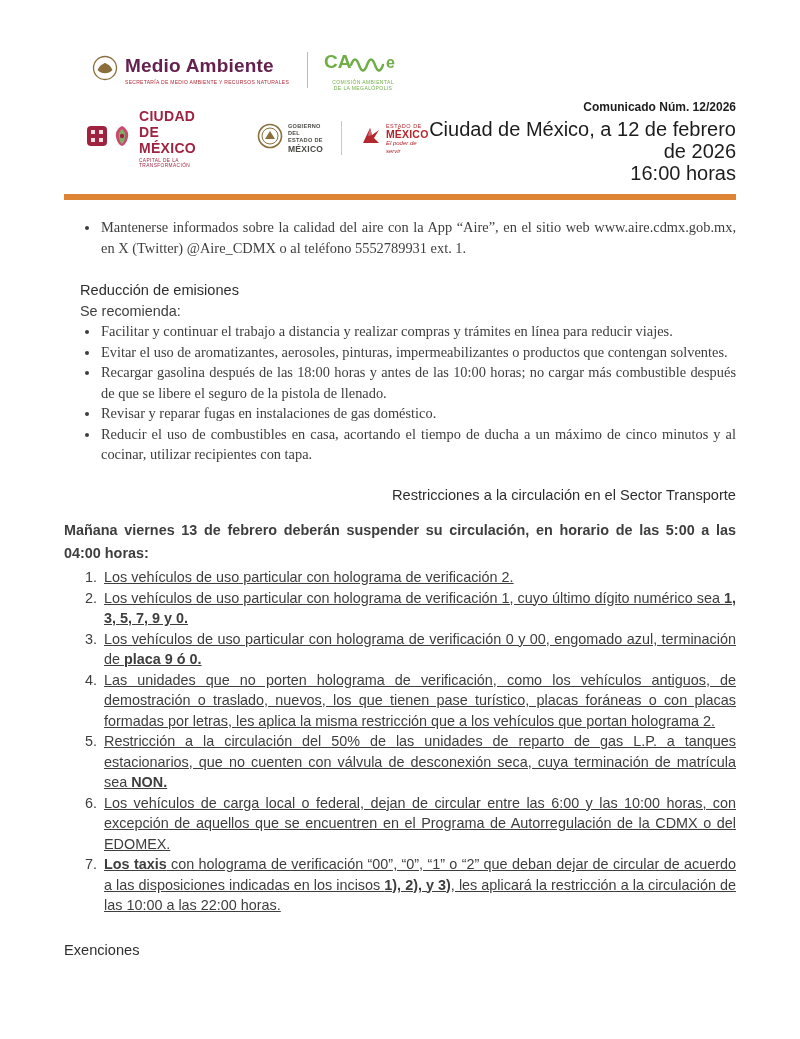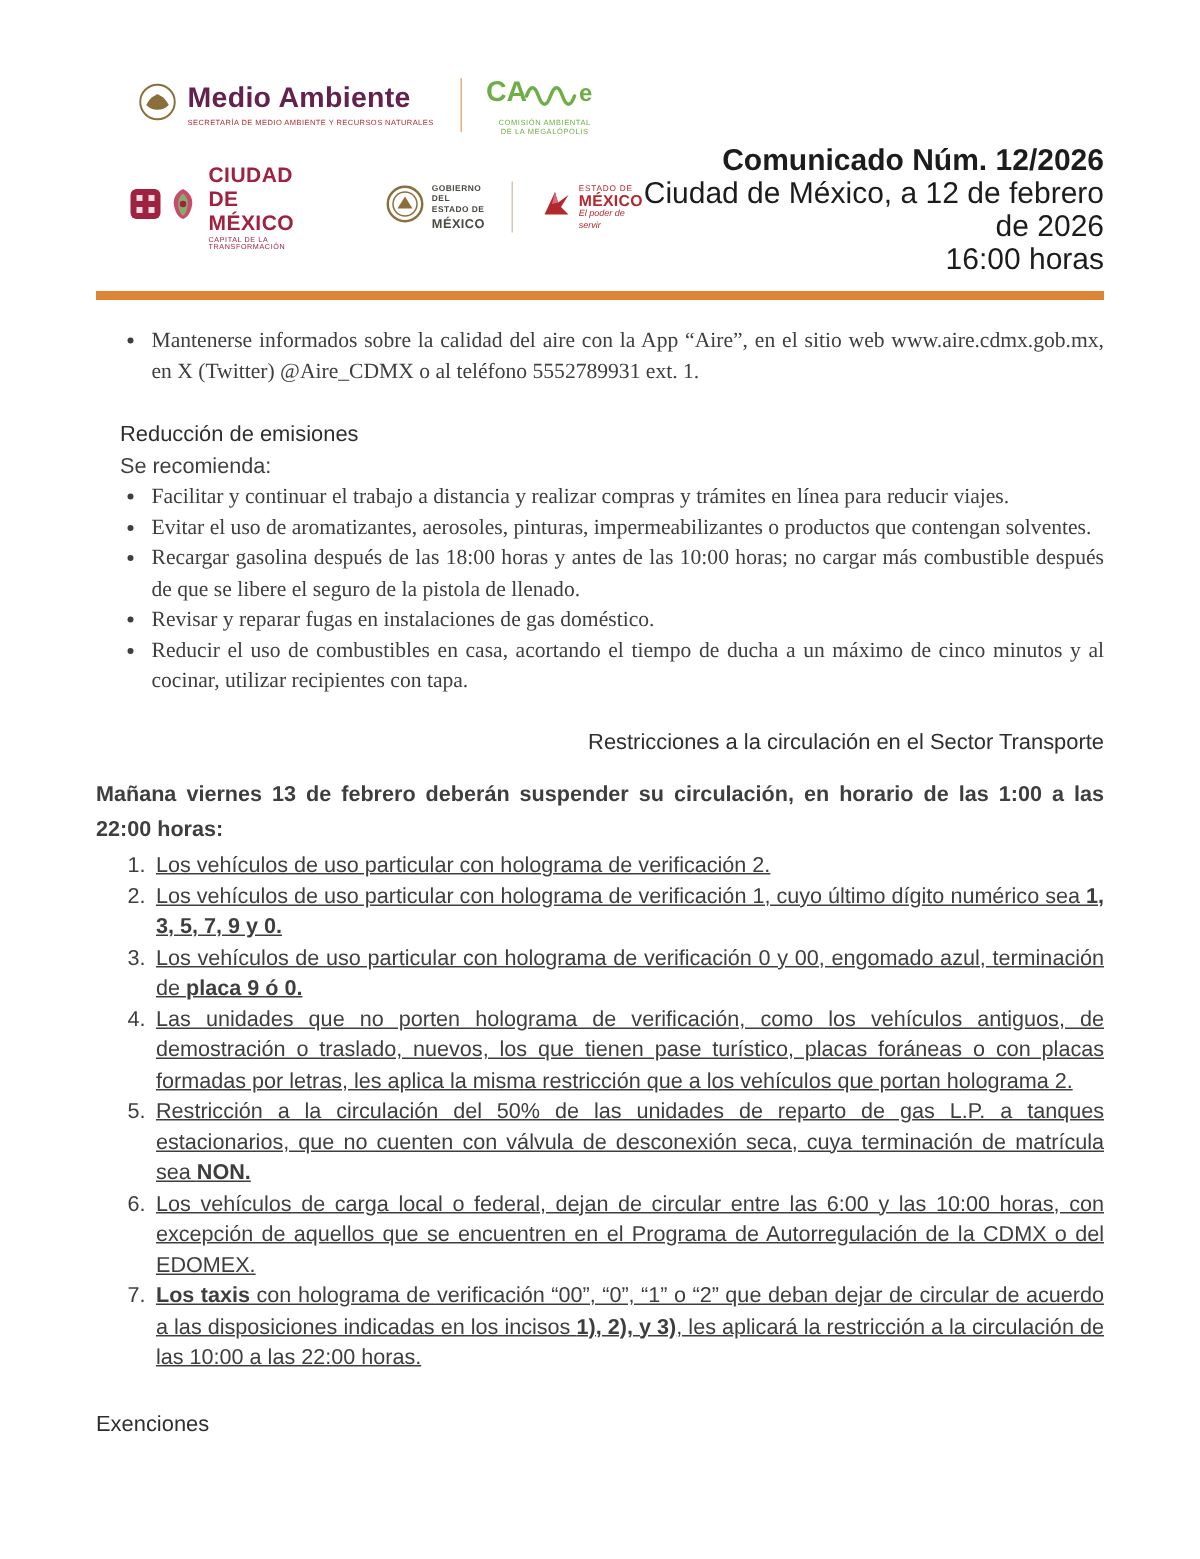--- a/index.html
+++ b/index.html
@@ -31,21 +31,21 @@
   .gem-text{font-size:5.6px;font-weight:bold;color:#4A4A45;line-height:7px;letter-spacing:.3px;}
   .gem-text .big{font-size:8.5px;line-height:10px;}
   .vdiv2{width:1px;height:34px;background:#D8C7B0;margin:0 8px;}
   .edo-group{display:flex;align-items:center;gap:4px;}
   .edo-text{line-height:8px;}
   .edo-l1{font-size:5.5px;color:var(--red);letter-spacing:.5px;}
   .edo-l2{font-size:10.5px;font-weight:bold;color:var(--red);letter-spacing:.2px;}
   .edo-tag{font-size:6px;color:var(--red);font-style:italic;margin-top:1px;}
 
   .comunicado{text-align:right;line-height:22px;color:#1C1C1C;margin-top:-2px;}
-  .com-num{font-size:20px;font-weight:bold;}
+  .com-num{font-size:12px;font-weight:bold;}
   .com-line{font-size:20px;}
 
   .rule{height:6px;background:var(--accent-rule);margin:10px 64px 0 64px;}
 
   
   main{padding:0 64px;font-size:14.4px;line-height:20.5px;text-align:justify;}
   .bullet-list{list-style:disc;padding-left:36px;font-family:Liberation Serif, serif;}
   .bullet-list li{padding-left:1px;}
   .top-bullets{margin-top:17px;}
   h3{font-size:14.6px;font-weight:normal;color:#2E2E2E;text-align:left;}
@@ -179,21 +179,21 @@
           <li><span>Facilitar y continuar el trabajo a distancia y realizar compras y trámites en línea para reducir viajes.</span></li>
           <li><span>Evitar el uso de aromatizantes, aerosoles, pinturas, impermeabilizantes o productos que contengan solventes.</span></li>
           <li><span>Recargar gasolina después de las 18:00 horas y antes de las 10:00 horas; no cargar más combustible después de que se libere el seguro de la pistola de llenado.</span></li>
           <li><span>Revisar y reparar fugas en instalaciones de gas doméstico.</span></li>
           <li><span>Reducir el uso de combustibles en casa, acortando el tiempo de ducha a un máximo de cinco minutos y al cocinar, utilizar recipientes con tapa.</span></li>
         </ul>
     </section>
 
     <section class="sec-restricciones">
       <h3>Restricciones a la circulación en el Sector Transporte</h3>
-      <p class="bold-para">Mañana viernes 13 de febrero deberán suspender su circulación, en horario de las 1:00 a las 22:00 horas:</p>
+      <p class="bold-para">Mañana viernes 13 de febrero deberán suspender su circulación, en horario de las 5:00 a las 04:00 horas:</p>
       <ol class="num-list">
           <li><span>Los vehículos de uso particular con holograma de verificación 2.</span></li>
           <li><span>Los vehículos de uso particular con holograma de verificación 1, cuyo último dígito numérico sea </span><span class="b">1, 3, 5, 7, 9 y 0.</span></li>
           <li><span>Los vehículos de uso particular con holograma de verificación 0 y 00, engomado azul, terminación de </span><span class="b">placa 9 ó 0.</span></li>
           <li><span>Las unidades que no porten holograma de verificación, como los vehículos antiguos, de demostración o traslado, nuevos, los que tienen pase turístico, placas foráneas o con placas formadas por letras, les aplica la misma restricción que a los vehículos que portan holograma 2.</span></li>
           <li><span>Restricción a la circulación del 50% de las unidades de reparto de gas L.P. a tanques estacionarios, que no cuenten con válvula de desconexión seca, cuya terminación de matrícula sea </span><span class="b">NON.</span></li>
           <li><span>Los vehículos de carga local o federal, dejan de circular entre las 6:00 y las 10:00 horas, con excepción de aquellos que se encuentren en el Programa de Autorregulación de la CDMX o del  EDOMEX.</span></li>
           <li><span class="b">Los taxis</span><span> con holograma de verificación  “00”, “0”, “1” o “2” que deban dejar de circular de acuerdo a las disposiciones indicadas en los incisos  </span><span class="b">1), 2), y 3)</span><span>, les aplicará la restricción a la circulación de las 10:00 a las 22:00 horas.</span></li>
         </ol>
     </section>

